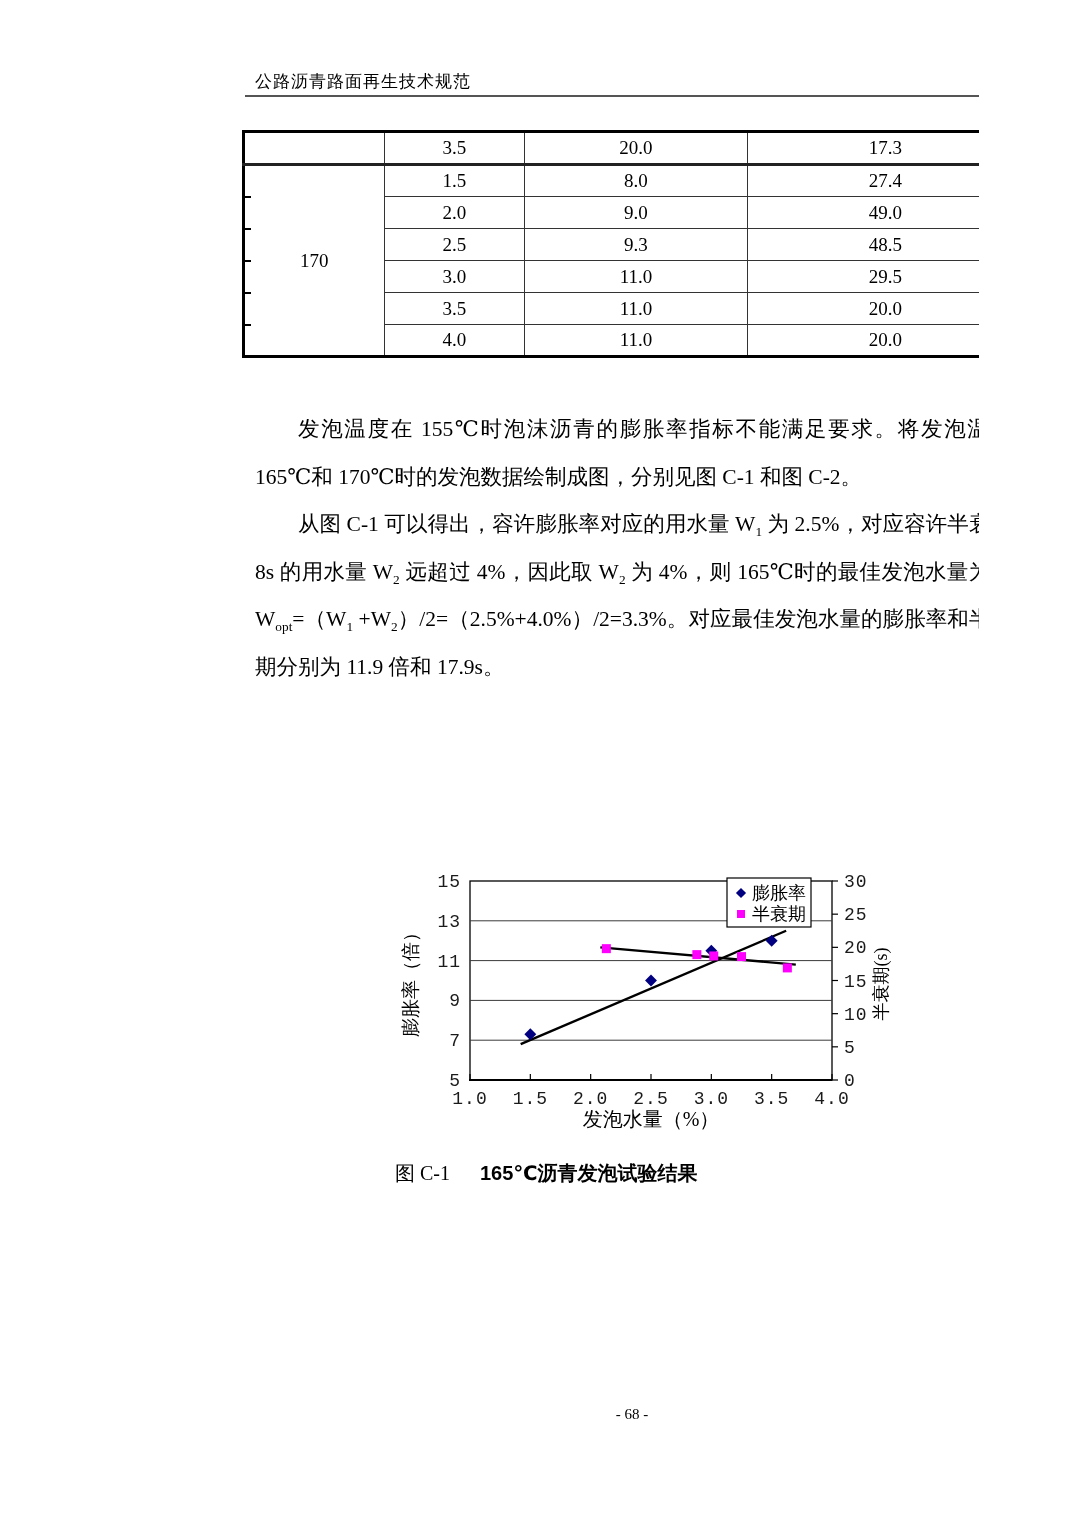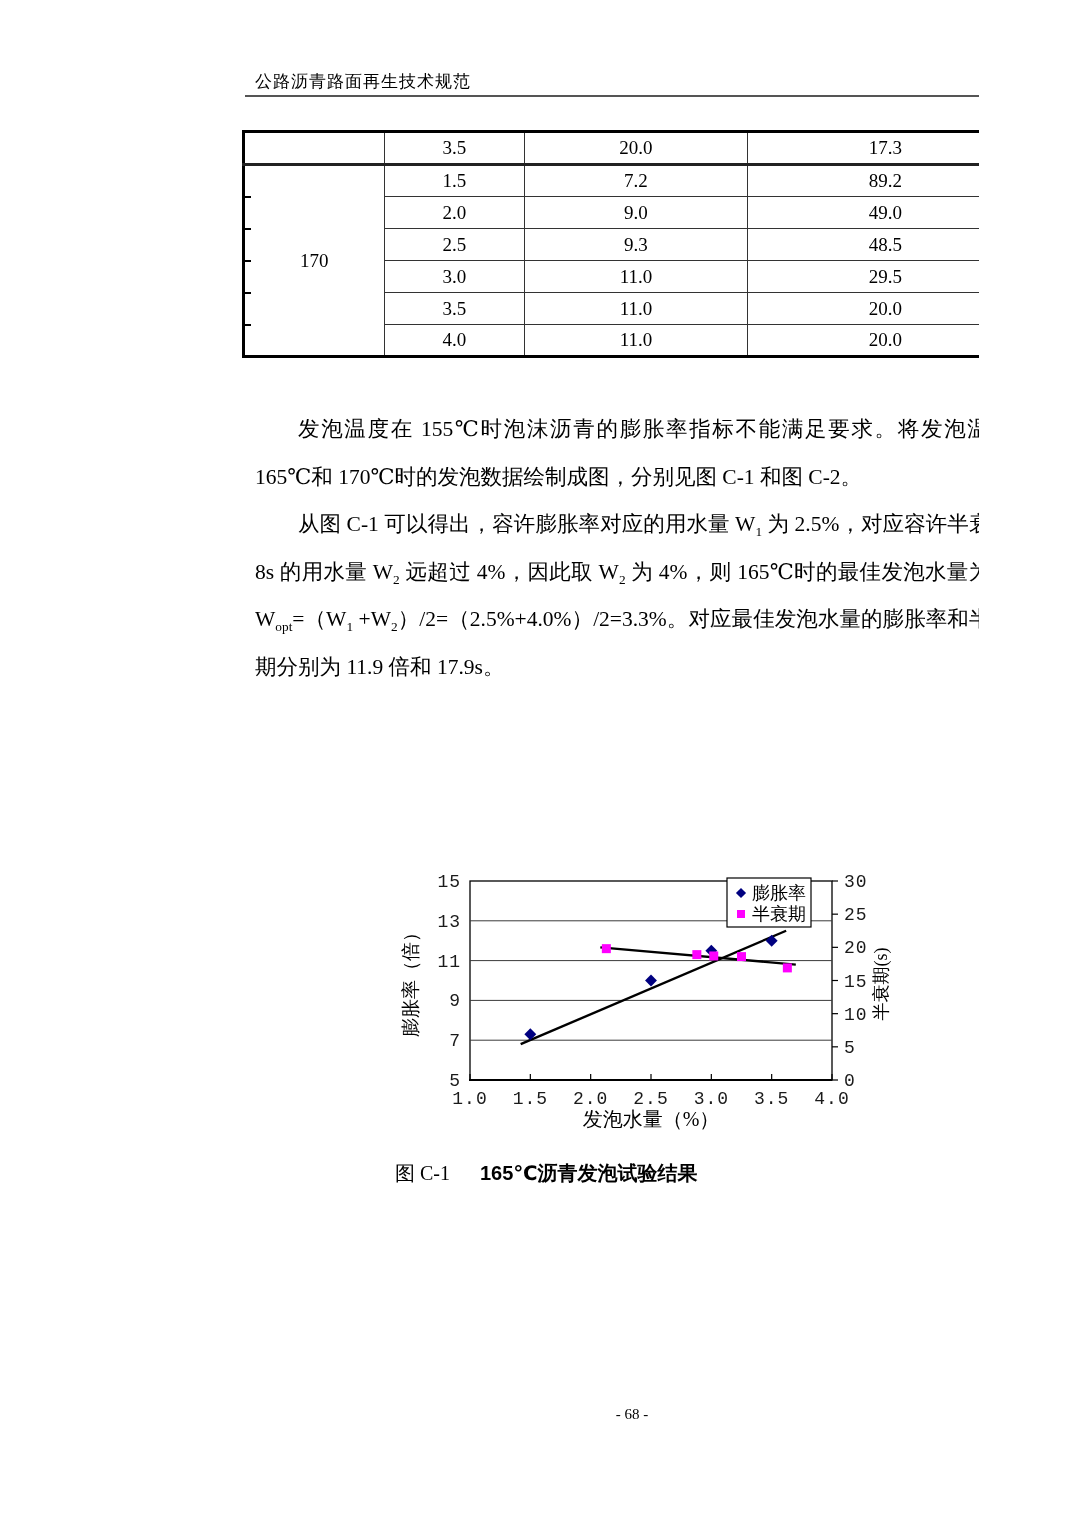--- a/index.html
+++ b/index.html
@@ -63,22 +63,22 @@
     <tbody>
       <tr class="orphan">
         <td></td>
         <td>3.5</td>
         <td>20.0</td>
         <td>17.3</td>
       </tr>
       <tr class="grp">
         <td rowspan="6">170</td>
         <td>1.5</td>
-        <td>7.2</td>
-        <td>89.2</td>
+        <td>8.0</td>
+        <td>27.4</td>
       </tr>
       <tr class="grp">
         <td>2.0</td>
         <td>9.0</td>
         <td>49.0</td>
       </tr>
       <tr class="grp">
         <td>2.5</td>
         <td>9.3</td>
         <td>48.5</td>

